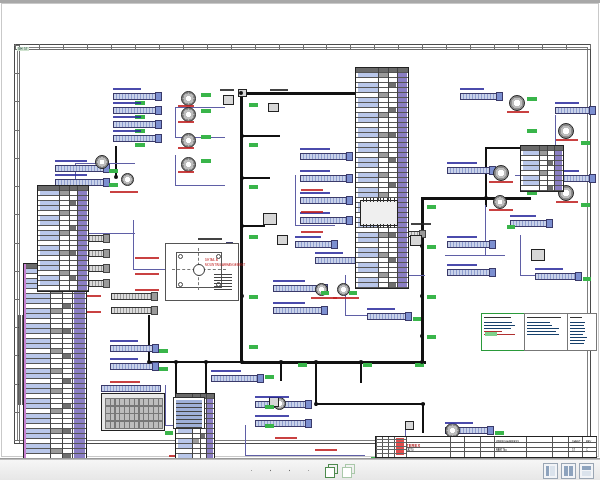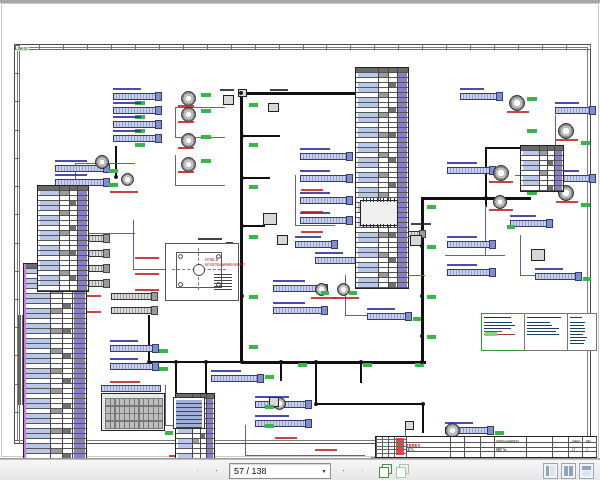--- a/index.html
+++ b/index.html
@@ -1406,24 +1406,20 @@
           <polygon points="2.6,0 2.6,9 2.6,4.5" fill="#1b1b1b"></polygon>
         </svg>
       </button>
 
       <button class="navbtn" title="Previous">
         <svg width="7" height="9" viewBox="0 0 7 9">
           <polygon points="6.5,0 6.5,9 0.5,4.5" fill="#1b1b1b"></polygon>
         </svg>
       </button>
 
-      <div class="pagebox">
-        <span class="pg" title="Page">57 / 138</span>
-        <span class="carat">▾</span>
-      </div>
 
       <button class="navbtn" title="Next">
         <svg width="7" height="9" viewBox="0 0 7 9">
           <polygon points="0.5,0 0.5,9 6.5,4.5" fill="#1b1b1b"></polygon>
         </svg>
       </button>
 
       <button class="navbtn" title="Last">
         <svg width="11" height="9" viewBox="0 0 11 9">
           <polygon points="2,0 2,9 8,4.5" fill="#1b1b1b"></polygon>

